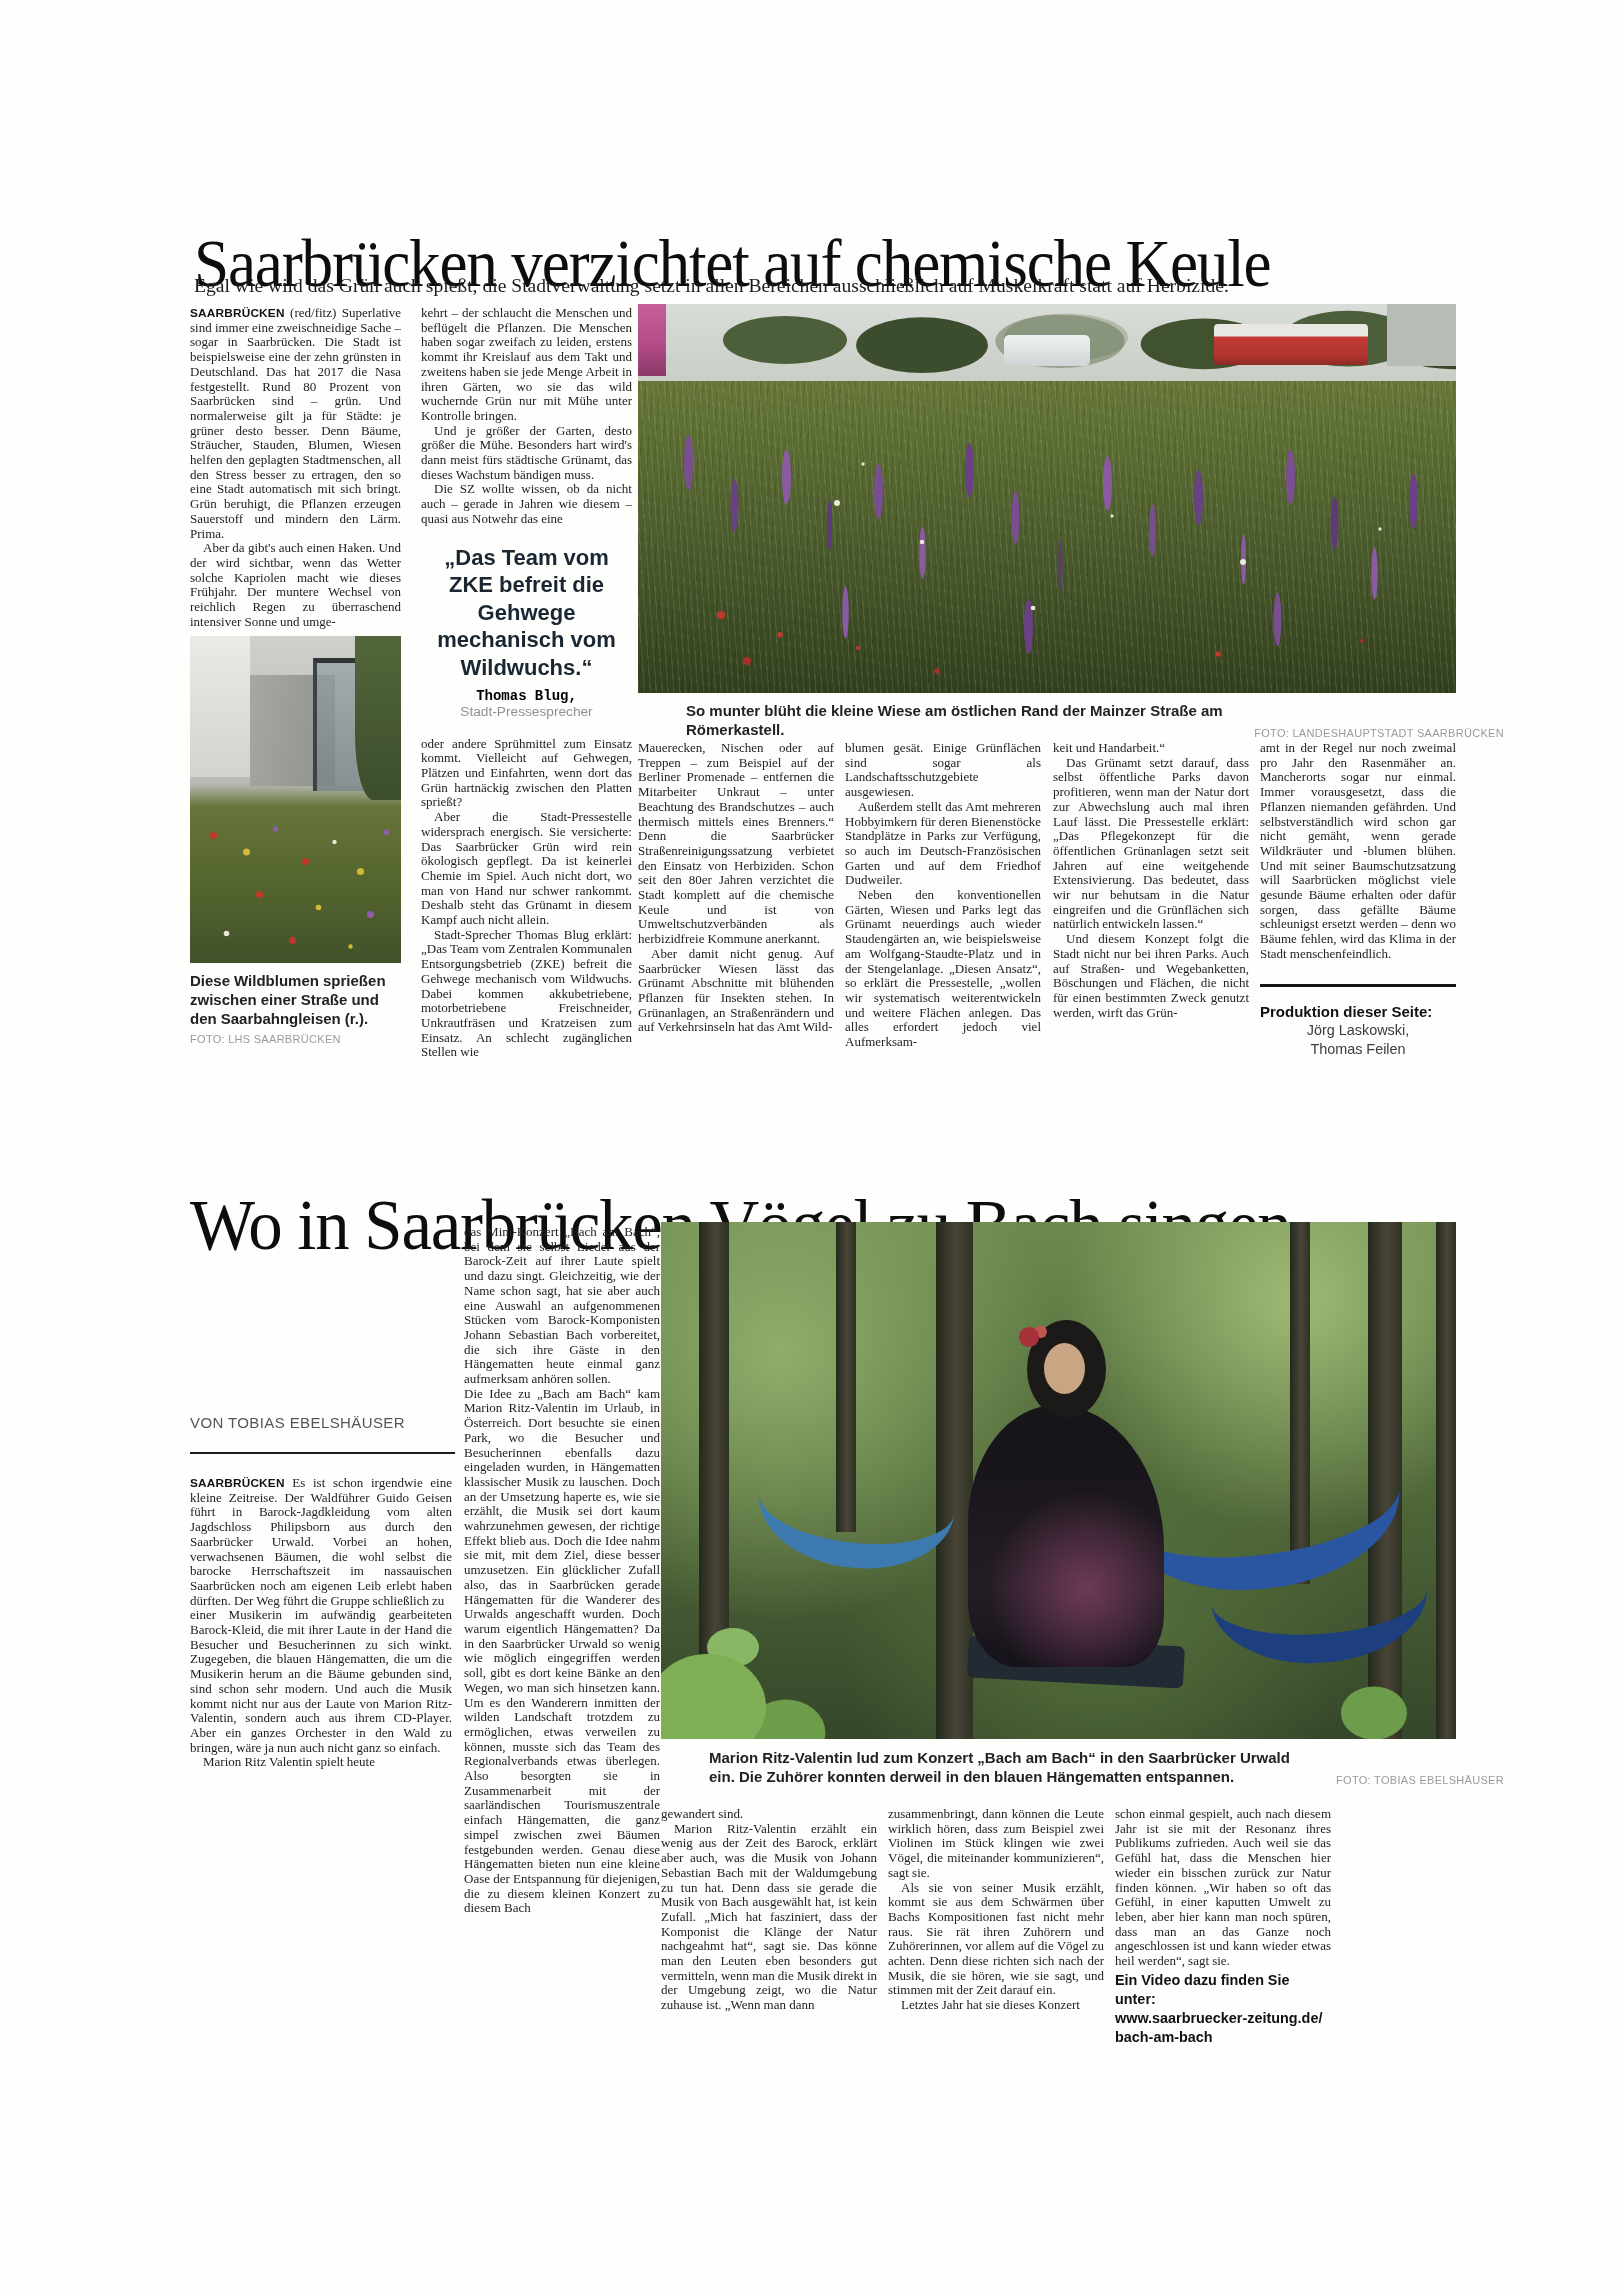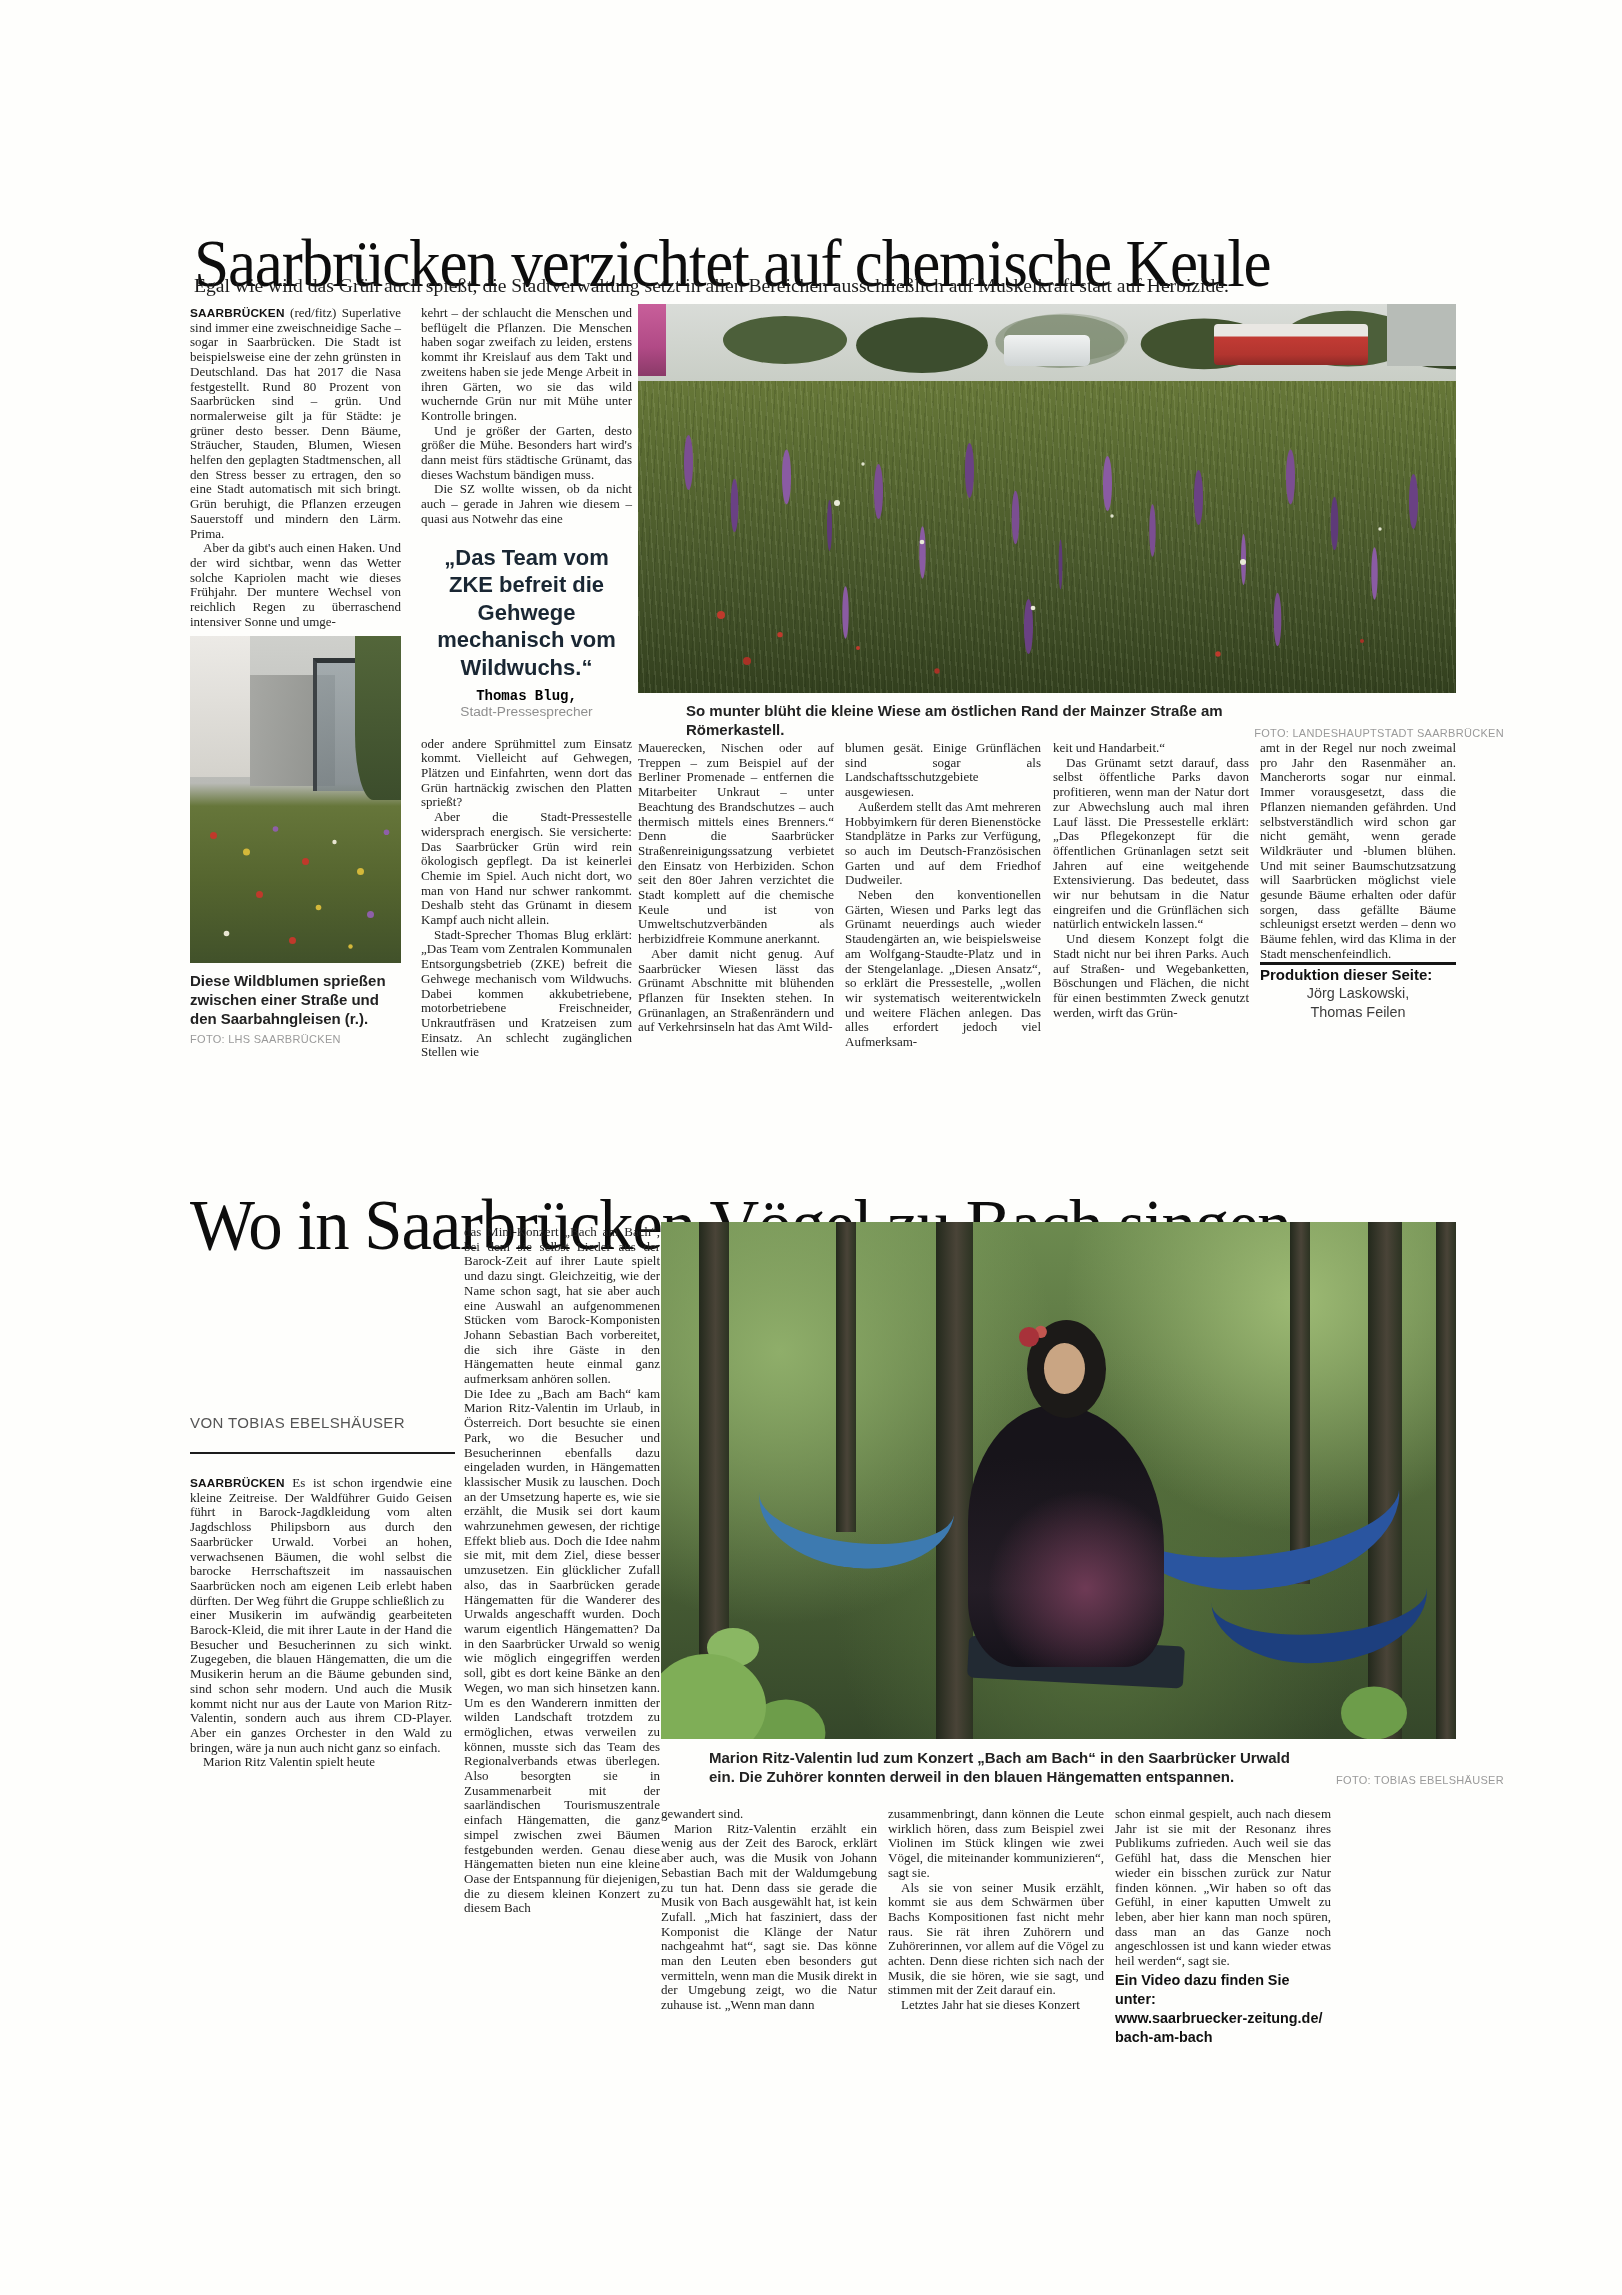--- a/index.html
+++ b/index.html
@@ -27,21 +27,21 @@
   
   .caption{font-family:"Liberation Sans",sans-serif;font-weight:bold;font-size:15px;
            line-height:19px;color:#222;text-align:left;}
   .credit{font-family:"Liberation Sans",sans-serif;font-weight:normal;font-size:11px;
           color:#9a9a9a;letter-spacing:0.3px;white-space:nowrap;}
   .cap-row{position:absolute;display:flex;justify-content:space-between;align-items:flex-end;margin-left:48px;}
   
   .byline{position:absolute;left:190px;top:1414px;width:265px;
           font-family:"Liberation Sans",sans-serif;font-size:15px;color:#555;
           letter-spacing:0.4px;padding-bottom:21px;border-bottom:2px solid #1c1c1c;}
-  .production{border-top:3.3px solid #141414;padding-top:3px;
+  .production{margin-top:22px;border-top:3.3px solid #141414;padding-top:18px;
               font-family:"Liberation Sans",sans-serif;text-align:left;}
   .prod-label{font-weight:bold;font-size:15px;color:#111;}
   .prod-name{font-size:14.4px;color:#3c3c3c;margin-top:3.9px;text-align:center;}
   
   .ph{position:relative;overflow:hidden;}
   .photo1{position:absolute;left:638px;top:304px;width:818px;height:389px;
           background:linear-gradient(#75853f 0%,#5c6d33 35%,#46552a 70%,#323f1e 100%);}
   .p1-sky{position:absolute;left:0;top:0;width:100%;height:77px;
           background:linear-gradient(#d9dcd8,#c9cec6);}
   .p1-trees{position:absolute;left:85px;top:11.8px;width:124px;height:48px;border-radius:50%;

